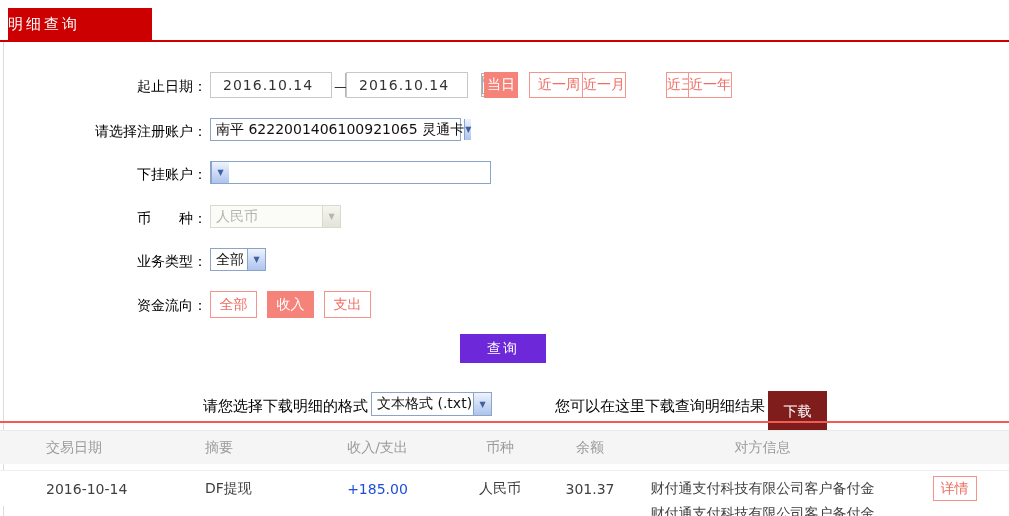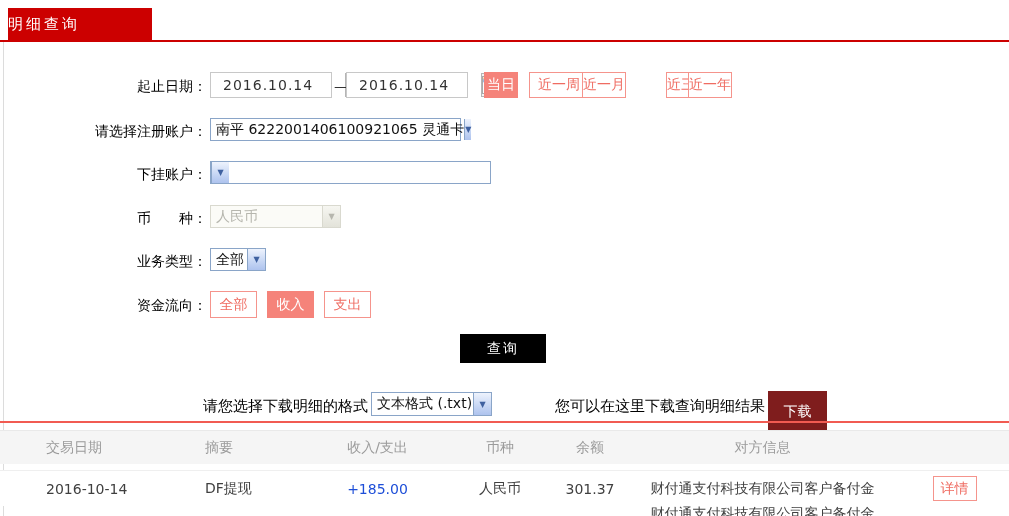--- a/index.html
+++ b/index.html
@@ -45,21 +45,21 @@
   }
   .xp-select.disabled{border-color:#d9d9cf;background:#fbfbf7;cursor:default;}
   .xp-select.disabled .val{color:#b6b6ae;}
   .xp-select.disabled .arrow{background:linear-gradient(#f6f6f1,#e3e3da);border-left:1px solid #d9d9cf;color:#b6b6ae;}
   .flow-btn{
     position:absolute;top:291px;width:47px;height:27px;border:1px solid #f5948c;background:#fff;color:#ef6c62;
     display:flex;align-items:center;justify-content:center;box-sizing:border-box;cursor:pointer;font-size:14px;
   }
   .flow-btn.active{background:#f5837a;border-color:#f5837a;color:#fff;}
   .query-btn{
-    position:absolute;left:460px;top:334px;width:86px;height:29px;background:#000000;color:#fff;
+    position:absolute;left:460px;top:334px;width:86px;height:29px;background:#6d28d9;color:#fff;
     border:none;font-size:14px;letter-spacing:2px;display:flex;align-items:center;justify-content:center;cursor:pointer;
   }
   
   .dl-label{position:absolute;top:397px;left:168px;width:200px;text-align:right;font-size:15px;}
   .dl-hint{position:absolute;top:397px;left:555px;font-size:15px;}
   .dl-btn{
     position:absolute;left:768px;top:391px;width:59px;height:41px;background:#7f1d1d;color:#fff;
     display:flex;align-items:center;justify-content:center;font-size:14px;cursor:pointer;
   }
   .red-divider{position:absolute;left:0;top:421px;width:1009px;height:2px;background:#f15b52;}

